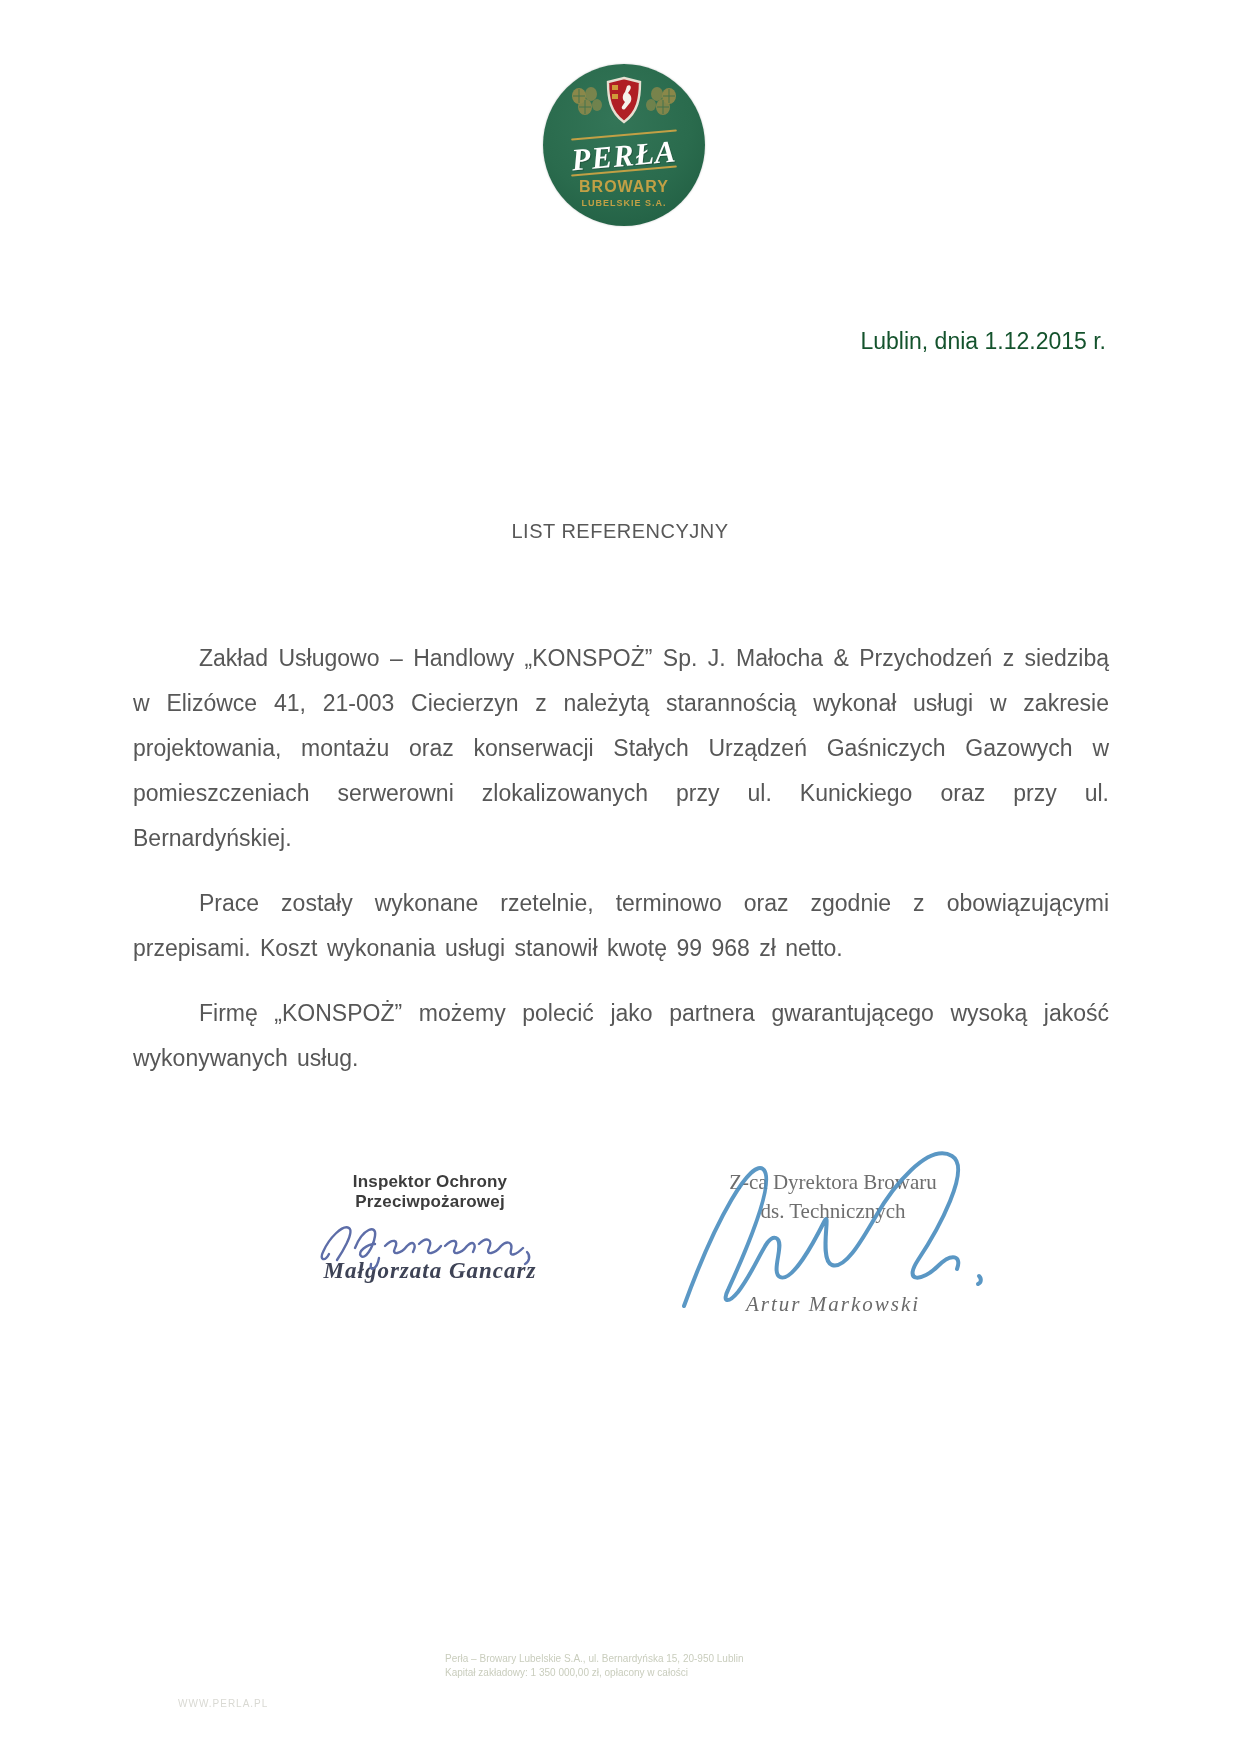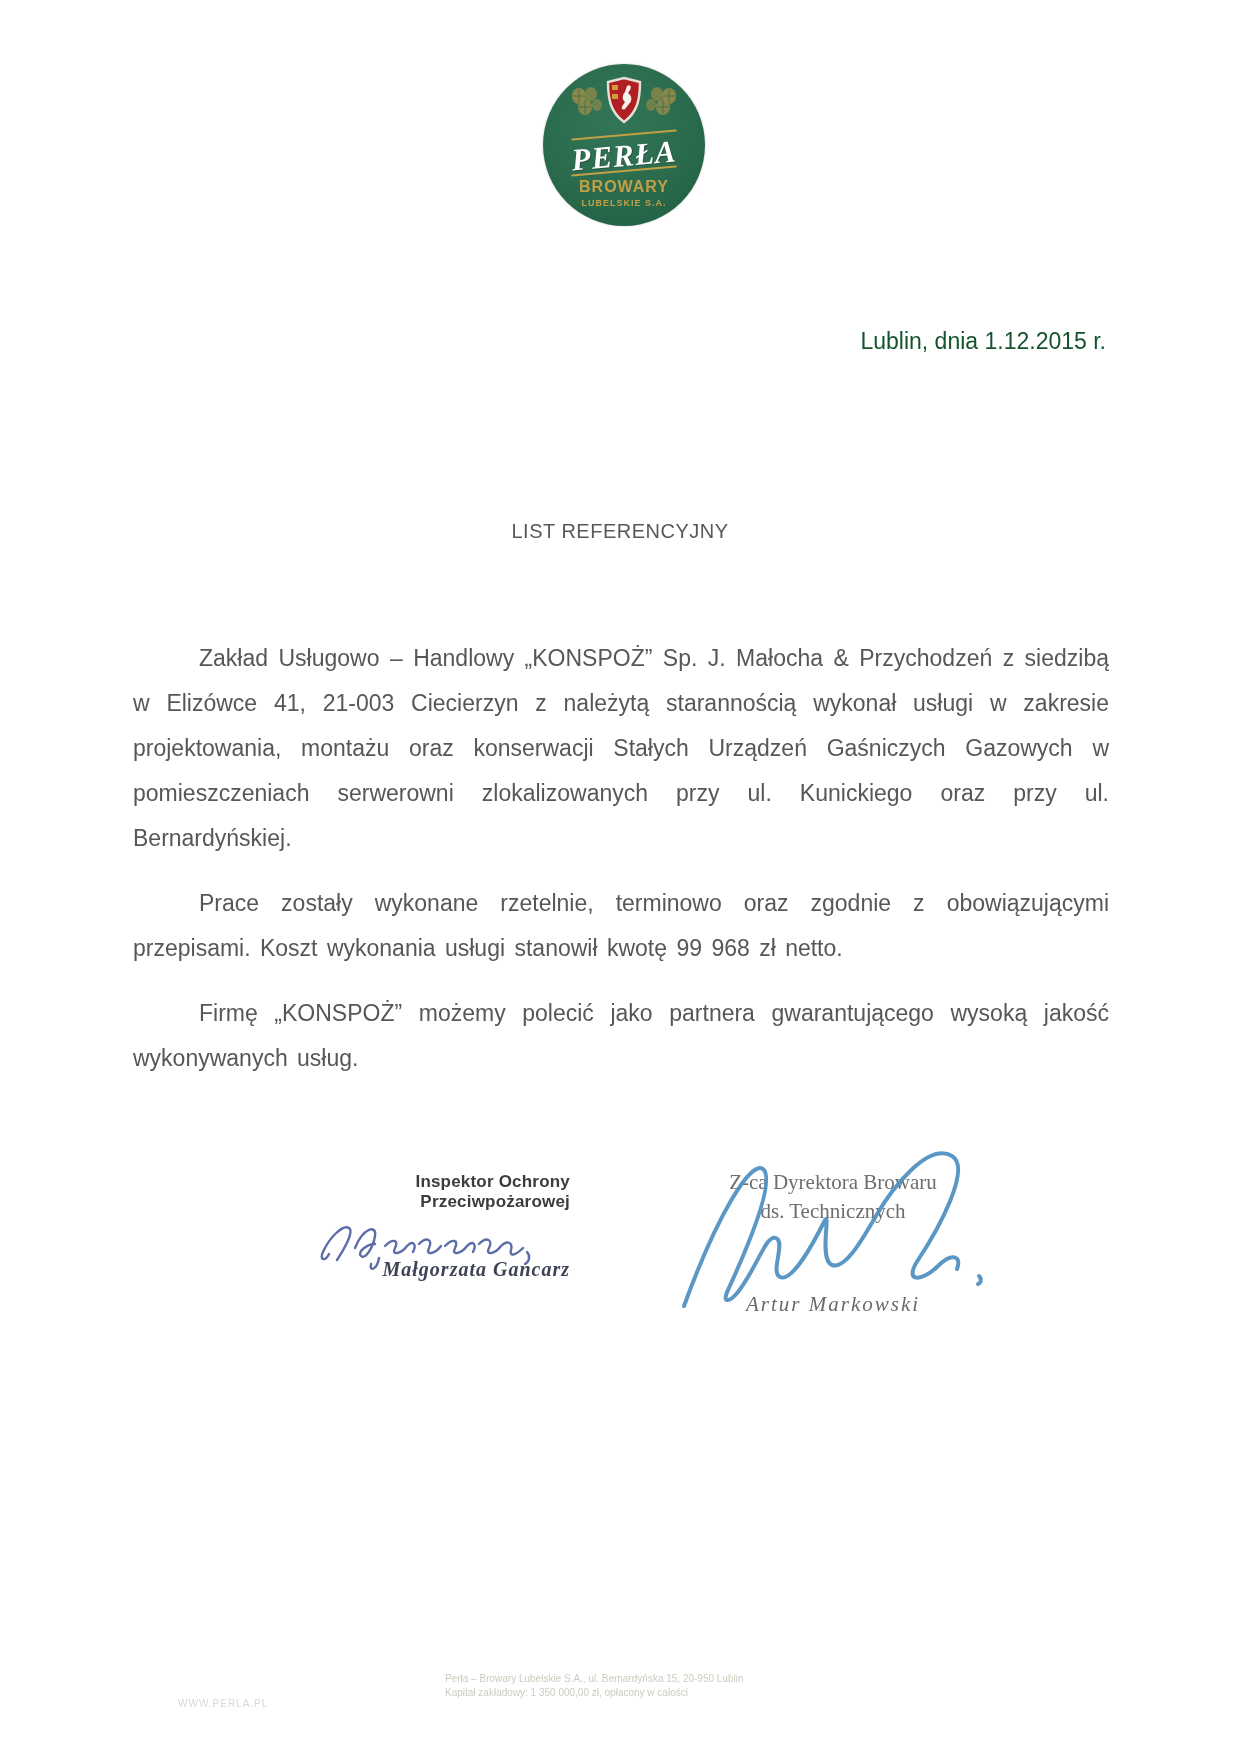--- a/index.html
+++ b/index.html
@@ -59,41 +59,41 @@
     position:absolute;top:636px;left:133px;width:976px;
     font-size:23px;line-height:45px;color:#575757;
   }
   .body-text p{
     margin:0 0 20px 0;
     text-align:justify;text-indent:66px;
     word-spacing:3px;
   }
 
   
-  .sig-left{position:absolute;left:290px;top:1172px;width:280px;text-align:right;}
+  .sig-left{position:absolute;left:290px;top:1172px;width:280px;text-align:center;}
   .sig-left .sig-title{font-size:17px;font-weight:bold;color:#3c3c3c;letter-spacing:.2px;}
   .sig-left .handwriting{position:relative;height:58px;margin-top:2px;}
   .sig-left .sig-name{
     font-family:"Liberation Serif",serif;font-weight:bold;font-style:italic;
-    font-size:20px;color:#3e4356;margin-top:-14px;letter-spacing:1px;
+    font-size:23px;color:#3e4356;margin-top:-14px;letter-spacing:1px;
   }
   .sig-right{position:absolute;left:668px;top:1168px;width:330px;text-align:center;}
   .sig-right .sig-title{
     font-family:"Liberation Serif",serif;font-size:21px;color:#6e6e6e;line-height:29px;
   }
   .sig-right .sig-name{
     font-family:"Liberation Serif",serif;font-style:italic;
     font-size:21px;color:#6a6a6a;letter-spacing:2px;margin-top:66px;
   }
   .sig-right .autograph{position:absolute;left:-2px;top:-30px;width:334px;height:180px;}
 
   
   .footer{
     position:absolute;left:445px;top:1652px;width:690px;
-    font-size:10px;line-height:14px;color:#c9cdbd;margin-top:20px;
+    font-size:10px;line-height:14px;color:#c9cdbd;
   }
   .footer-site{
     position:absolute;left:178px;top:1698px;
     font-size:10px;color:#d9d9d3;letter-spacing:1px;
   }
 </style>
 </head>
 <body>
 
 <div class="page">

